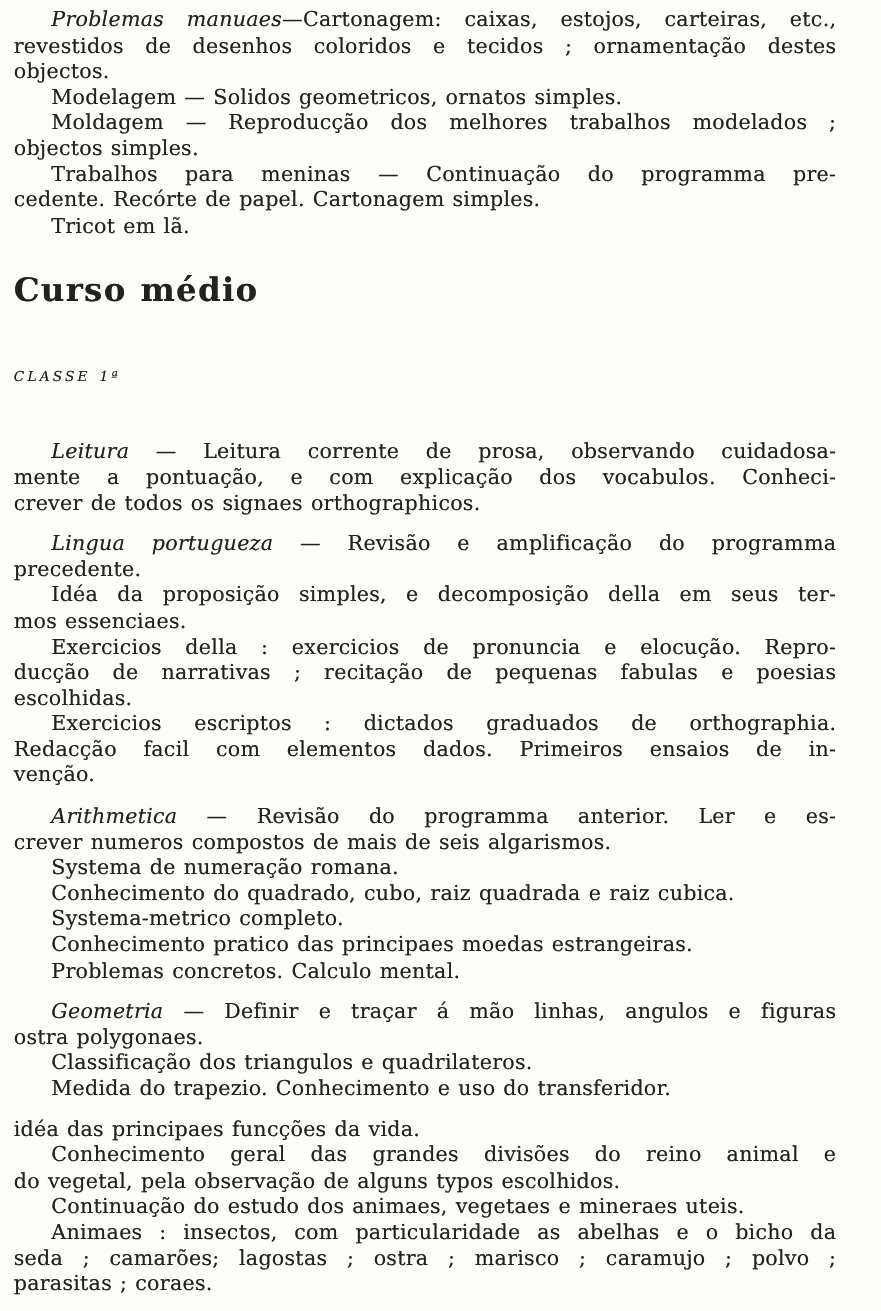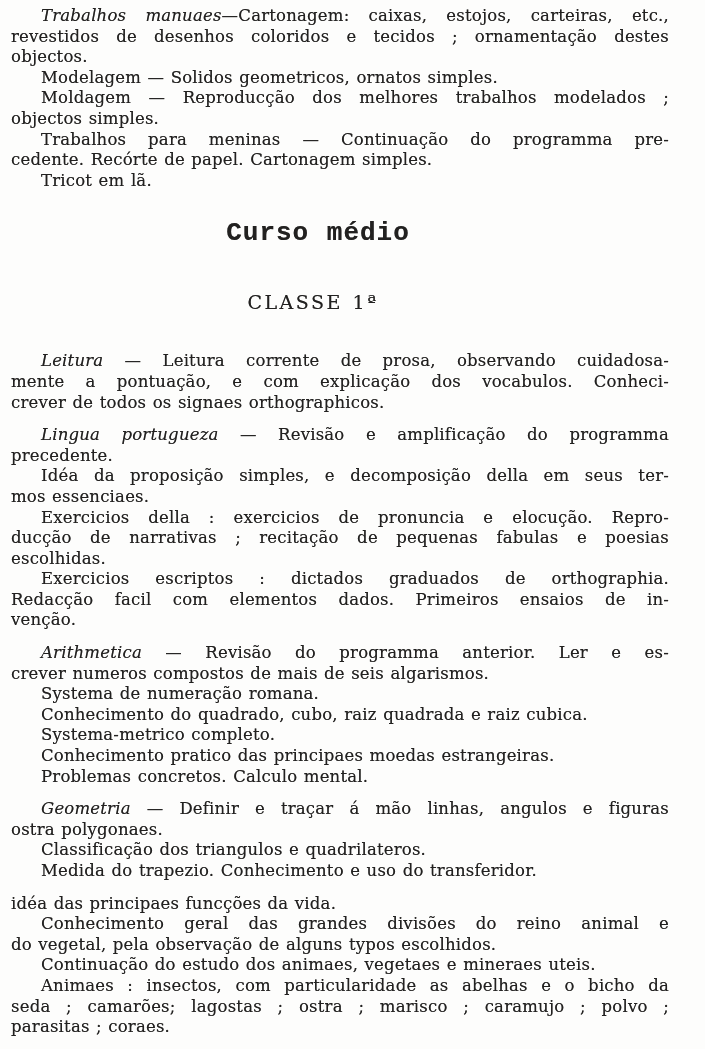--- a/index.html
+++ b/index.html
@@ -26,42 +26,40 @@
   p.para { margin: 0; }
   p.para.gap { margin-top: 12px; }
   .line { display: block; }
   .line.fill { text-align: justify; text-align-last: justify; }
   .line.last { text-align: left; text-align-last: left; }
   .line.indent { text-indent: 30px; }
   .lead { font-style: italic; }
   h1.heading {
     font-size: 26px;
     font-weight: bold;
-    text-align: center;
     letter-spacing: 1px;
     margin: 27px 44px 0 0;
     line-height: 31px;
-    font-family: Liberation Mono, monospace;
   }
   h2.subheading {
-    font-size: 19px;
+    font-size: 11px;
     font-weight: normal;
-    text-align: center;
     letter-spacing: 2.5px;
     margin: 44px 54px 40px 0;
     line-height: 18px;
+    font-style: italic;
   }
 </style>
 </head>
 <body>
 
 <div class="page">
   <div>
       <p class="para">
-        <span class="line fill indent"><i class="lead">Trabalhos manuaes</i>—Cartonagem: caixas, estojos, carteiras, etc.,</span>
+        <span class="line fill indent"><i class="lead">Problemas manuaes</i>—Cartonagem: caixas, estojos, carteiras, etc.,</span>
         <span class="line fill">revestidos de desenhos coloridos e tecidos ; ornamentação destes</span>
         <span class="line last">objectos.</span>
       </p>
       <p class="para">
         <span class="line last indent">Modelagem — Solidos geometricos, ornatos simples.</span>
       </p>
       <p class="para">
         <span class="line fill indent">Moldagem — Reproducção dos melhores trabalhos modelados ;</span>
         <span class="line last">objectos simples.</span>
       </p>

